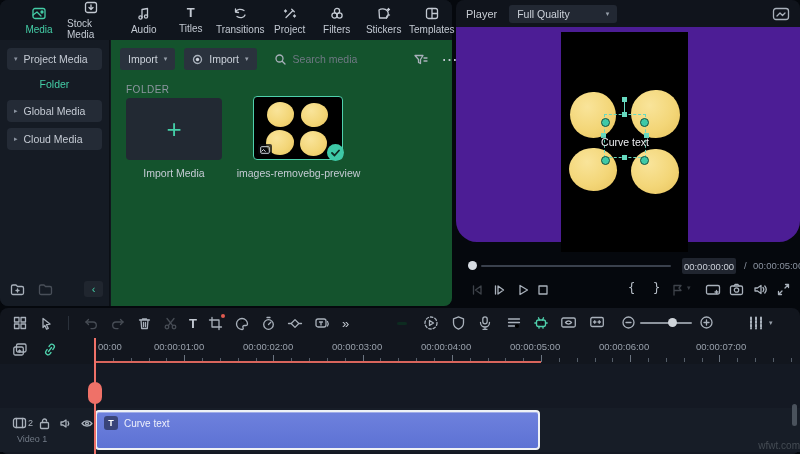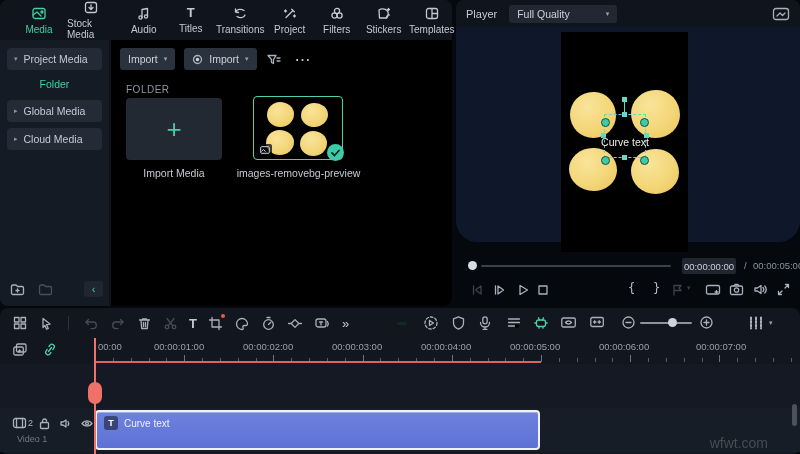--- a/index.html
+++ b/index.html
@@ -26,21 +26,21 @@
     border-right:1px solid #0b0f15; border-radius:0 0 0 8px; padding:8px 7px; }
   .side-item { height:22px; background:#242b36; border-radius:4px; margin-bottom:6px;
     display:flex; align-items:center; padding-left:7px; font-size:10.5px; color:#c5cbd4; }
   .side-item .caret { font-size:7px; color:#8b93a0; margin-right:6px; }
   #folder-label { text-align:center; color:#44cda6; font-size:10.5px; margin:8px 0 10px; }
   #sidebar-footer { position:absolute; left:10px; right:6px; bottom:8px; height:18px;
     display:flex; align-items:center; gap:13px; }
   #collapse-btn { margin-left:auto; width:19px; height:16px; background:#20262f; border-radius:3px;
     color:#44cda6; font-size:11px; display:flex; align-items:center; justify-content:center; }
 
-  #media-content { position:absolute; left:111px; top:40px; right:0; bottom:0; background:#000000; border-radius:0 0 8px 0; }
+  #media-content { position:absolute; left:111px; top:40px; right:0; bottom:0; background:#14532d; border-radius:0 0 8px 0; }
   #media-toolbar { position:absolute; top:7px; left:9px; right:9px; height:24px; display:flex; align-items:center; }
   .tool-btn { height:22px; background:#2a323d; border-radius:3px; display:flex; align-items:center;
     gap:6px; padding:0 8px; font-size:10.5px; color:#cdd3db; margin-right:9px; }
   .tool-btn .caret { font-size:7px; color:#98a0ab; }
   #search-box { display:flex; align-items:center; gap:6px; margin-left:8px; flex:1; }
   #search-input { background:transparent; border:none; outline:none; color:#e7eaee; font-size:10.5px; width:120px; }
   #search-input::placeholder { color:#6f7883; }
   #media-more { display:flex; align-items:center; gap:14px; }
   #folder-section-label { position:absolute; top:44px; left:15px; font-size:10px; letter-spacing:.5px; color:#8e96a1; }
   #import-tile { position:absolute; top:58px; left:15px; width:96px; height:62px; background:#222933;
@@ -51,21 +51,21 @@
     border:1.5px solid #4fd0ac; border-radius:4px; }
   .blob { position:absolute; background:radial-gradient(circle at 38% 32%, #f9e49a 0%, #f3d678 55%, #e8c35c 100%); }
   #media-tile .blob { border-radius:48% 52% 50% 50% / 52% 48% 52% 48%; }
   #img-badge { position:absolute; left:4px; bottom:4px; width:14px; height:11px; background:rgba(8,10,14,.75);
     border-radius:2px; display:flex; align-items:center; justify-content:center; }
   #check-badge { position:absolute; right:-2px; bottom:-2px; width:17px; height:17px; border-radius:50%;
     background:#3ec9a7; display:flex; align-items:center; justify-content:center; }
   #media-tile-label { position:absolute; top:127px; left:100px; width:175px; text-align:center; font-size:10.5px; color:#c5cbd4; }
 
   
-  #right-panel { left:456px; top:0; width:344px; height:242px; background:#0f172a;border-radius:21px; }
+  #right-panel { left:456px; top:0; width:344px; height:242px; background:#4c1d95;border-radius:21px; }
   #player-header { position:absolute; top:0; left:0; right:0; height:27px; background:#10141c;
     border-radius:8px 8px 0 0; display:flex; align-items:center; padding:0 10px; }
   #player-label { font-size:11px; color:#c7ccd3; margin-right:12px; }
   #quality-select { width:108px; height:18px; background:#222833; border-radius:3px; display:flex;
     align-items:center; justify-content:space-between; padding:0 8px; font-size:10.5px; color:#ccd2da; }
   #quality-select .caret { font-size:7px; color:#98a0ab; }
   #player-header .ic { margin-left:auto; }
   #preview-canvas { position:absolute; left:105px; top:32px; width:127px; height:220px; background:#000; }
   #preview-canvas .blob { border-radius:50% 47% 49% 51% / 49% 52% 48% 51%; }
   #overlay-text { position:absolute; left:32px; top:104px; width:64px; text-align:center;
@@ -114,21 +114,21 @@
   #clip { position:absolute; left:95px; top:46px; width:445px; height:40px; border-radius:4px;
     background:linear-gradient(#6e81dd, #5d72d4); border:2px solid #eef1f5;
     box-shadow:inset 0 1px 0 rgba(255,255,255,.35); }
   #clip-badge { position:absolute; left:7px; top:4px; width:14px; height:14px; background:rgba(18,22,40,.55);
     border-radius:3px; color:#fff; font-size:9px; font-weight:bold; display:flex; align-items:center; justify-content:center; }
   #clip-label { position:absolute; left:27px; top:6px; font-size:10px; color:#eef0fb; }
   #playhead-line { position:absolute; left:94px; top:30px; bottom:0; width:2px; background:#ef7168; z-index:5; }
   #playhead-handle { position:absolute; left:88px; top:74px; width:14px; height:22px; background:#ef7168;
     border-radius:7px; z-index:6; }
   #v-scrollbar { position:absolute; right:3px; top:40px; width:5px; height:22px; background:#4a525c; border-radius:3px; }
-  #watermark { position:absolute; right:32px; bottom:3px; font-size:14px; color:#454c54; }
+  #watermark { position:absolute; right:0; bottom:3px; font-size:10px; color:#454c54; }
 </style>
 </head>
 <body>
 
 <div class="panel" id="left-panel">
 
   <div id="nav-bar">
     <div class="tab active">
       <span class="ic">
           <svg width="16" height="15" viewBox="0 0 16 15">
@@ -249,20 +249,29 @@
       </div>
       <div class="tool-btn">
         <span class="ic">
             <svg width="11" height="11" viewBox="0 0 11 11">
               <circle cx="5.5" cy="5.5" r="4"></circle>
               <circle cx="5.5" cy="5.5" r="1.7" fill="currentColor" stroke="none"></circle>
             </svg>
           </span>
         <span>Import</span>
         <span class="caret">▾</span>
+      </div>
+      <div id="search-box">
+        <span class="ic">
+            <svg width="13" height="13" viewBox="0 0 13 13">
+              <circle cx="5.5" cy="5.5" r="3.5"></circle>
+              <path d="M8.2 8.2 L11 11"></path>
+            </svg>
+          </span>
+        <input id="search-input" placeholder="Search media" style="">
       </div>
       <div id="media-more">
         <span class="ic">
             <svg width="15" height="13" viewBox="0 0 15 13">
               <path d="M2 2.5 h8 L7.5 6.5 v4 l-2-1 v-3 Z"></path>
               <path d="M11 5 h3 M11 8 h3"></path>
             </svg>
           </span>
         <span class="glyph">⋯</span>
       </div>

